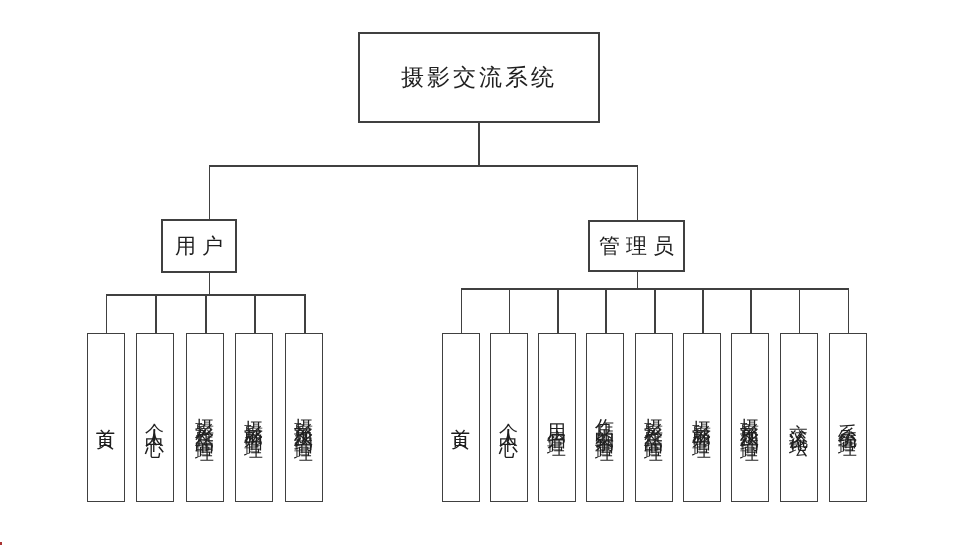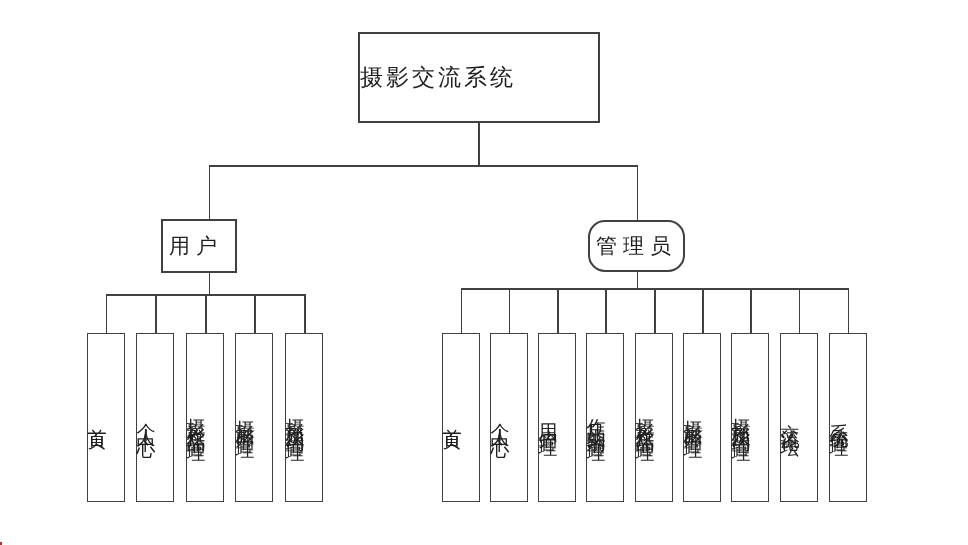--- a/index.html
+++ b/index.html
@@ -15,37 +15,37 @@
     overflow: hidden;
     font-family: "Liberation Serif", "DejaVu Serif", serif;
     color: #1f1f1f;
   }
   .box {
     position: absolute;
     box-sizing: border-box;
     background: #ffffff;
     display: flex;
     align-items: center;
-    justify-content: flex-start;
+    justify-content: center;
     text-align: center;
   }
   .title-box {
     left: 358px; top: 32px; width: 242px; height: 91px;
     border: 2px solid #404040;
     font-size: 23px;
     letter-spacing: 3px;
   }
   .branch-box {
     border: 2px solid #404040;
     font-size: 21px;
     letter-spacing: 6px;
     text-indent: 6px;
   }
   .branch-user  { left: 161px; top: 219px; width: 76px; height: 54px; }
-  .branch-admin { left: 588px; top: 220px; width: 97px; height: 52px; border-radius: 17px; }
+  .branch-admin { left: 588px; top: 220px; width: 97px; height: 52px; }
   .leaf-box {
     top: 333px; width: 38px; height: 169px;
     border: 1.5px solid #404040;
   }
   .leaf-label {
     writing-mode: vertical-rl;
     text-orientation: upright;
     font-size: 19px;
     letter-spacing: 5px;
     line-height: 1;

